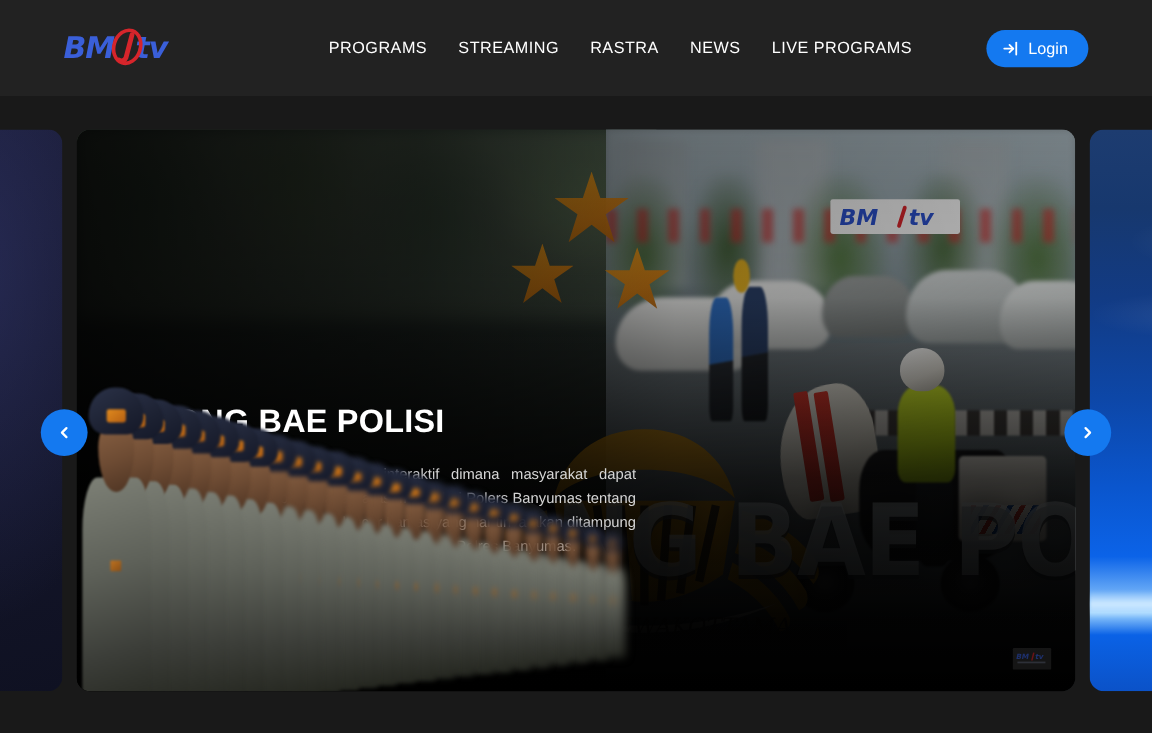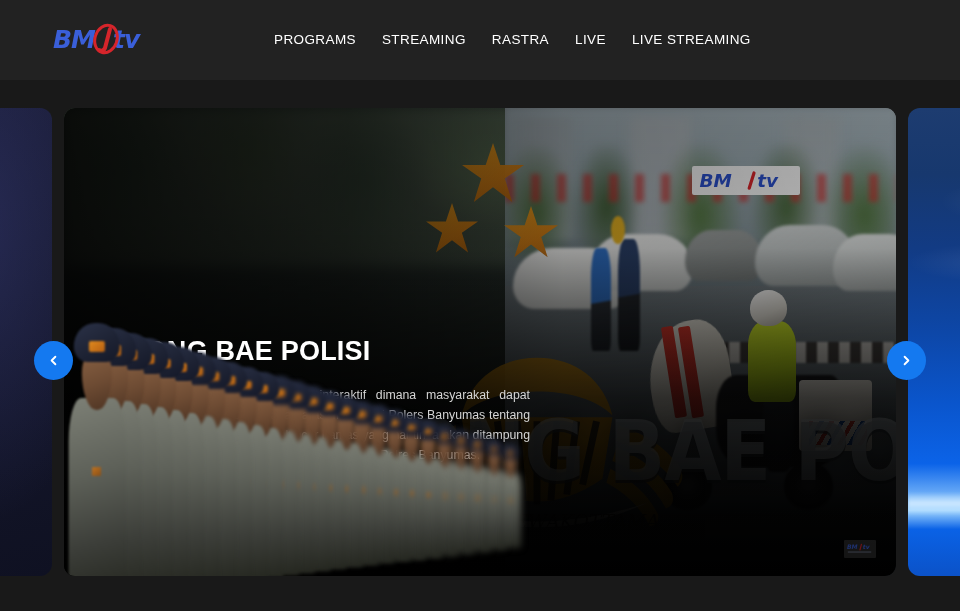--- a/index.html
+++ b/index.html
@@ -461,24 +461,32 @@
       </g>
       <ellipse cx="53" cy="16" rx="11" ry="14" fill="none" stroke="#d6252b" stroke-width="3" transform="rotate(18 53 16)"></ellipse>
       <path d="M57 6 L52 25 Q50 29 46 27" fill="none" stroke="#d6252b" stroke-width="4" stroke-linecap="round"></path>
     </svg>
   </div>
 
   <div class="nav">
     <span class="nav-link">PROGRAMS</span>
     <span class="nav-link">STREAMING</span>
     <span class="nav-link">RASTRA</span>
-    <span class="nav-link">LIVE</span>
-    <span class="nav-link">LIVE STREAMING</span>
+    <span class="nav-link">NEWS</span>
+    <span class="nav-link">LIVE PROGRAMS</span>
   </div>
 
+  <button class="login-btn">
+    <svg width="15" height="15" viewBox="0 0 24 24" fill="none" stroke="#fff" stroke-width="2.4" stroke-linecap="round" stroke-linejoin="round">
+      <path d="M10 17l5-5-5-5"></path>
+        <path d="M15 12H3"></path>
+        <path d="M19 4v16"></path>
+    </svg>
+    <span>Login</span>
+  </button>
 </div>
 
 <div class="stage">
 
   <div class="slide-peek left">
     <div class="peek-left-bg"></div>
 
   </div>
 
   <div class="slide-peek right">

